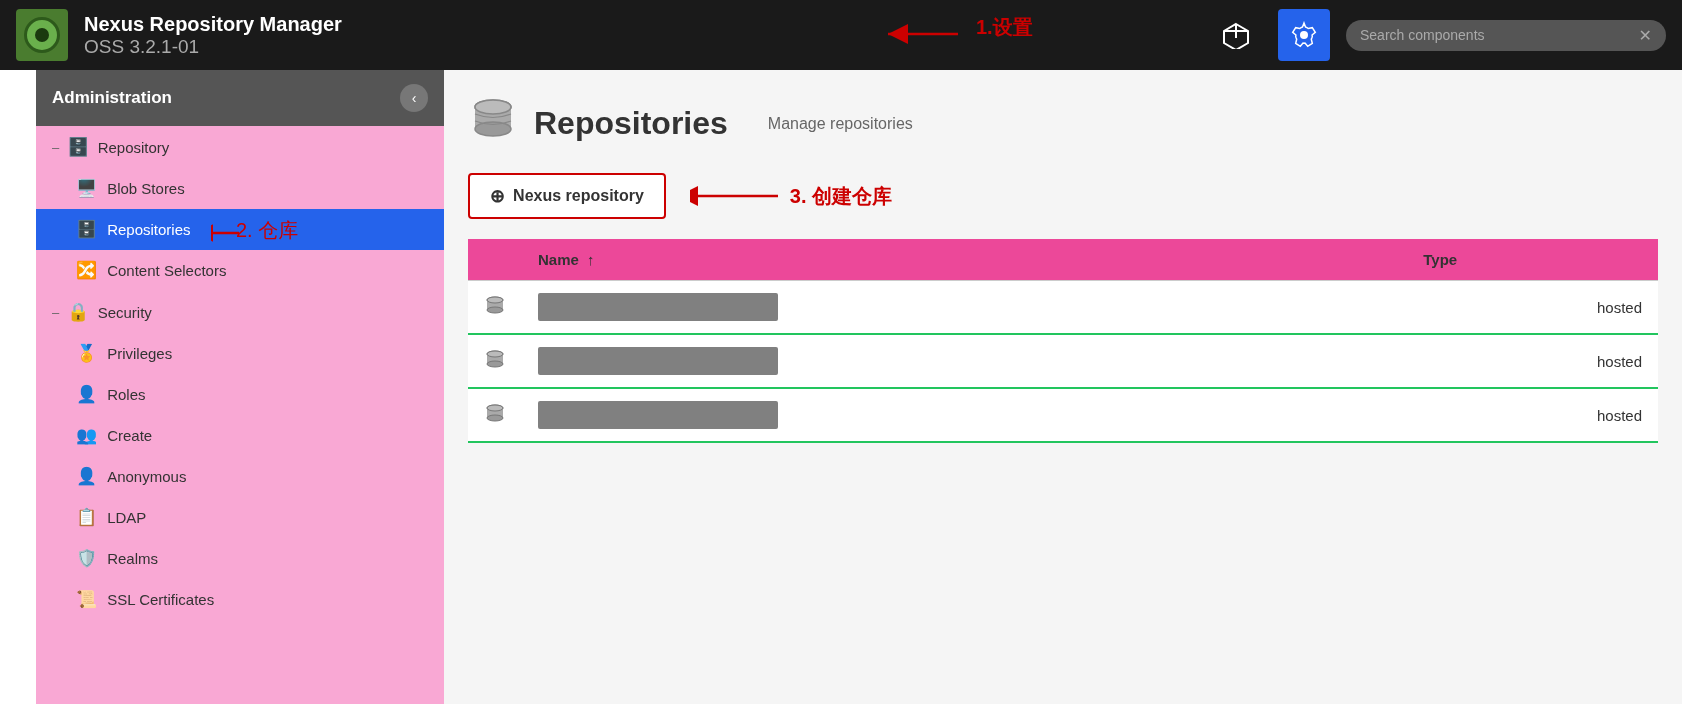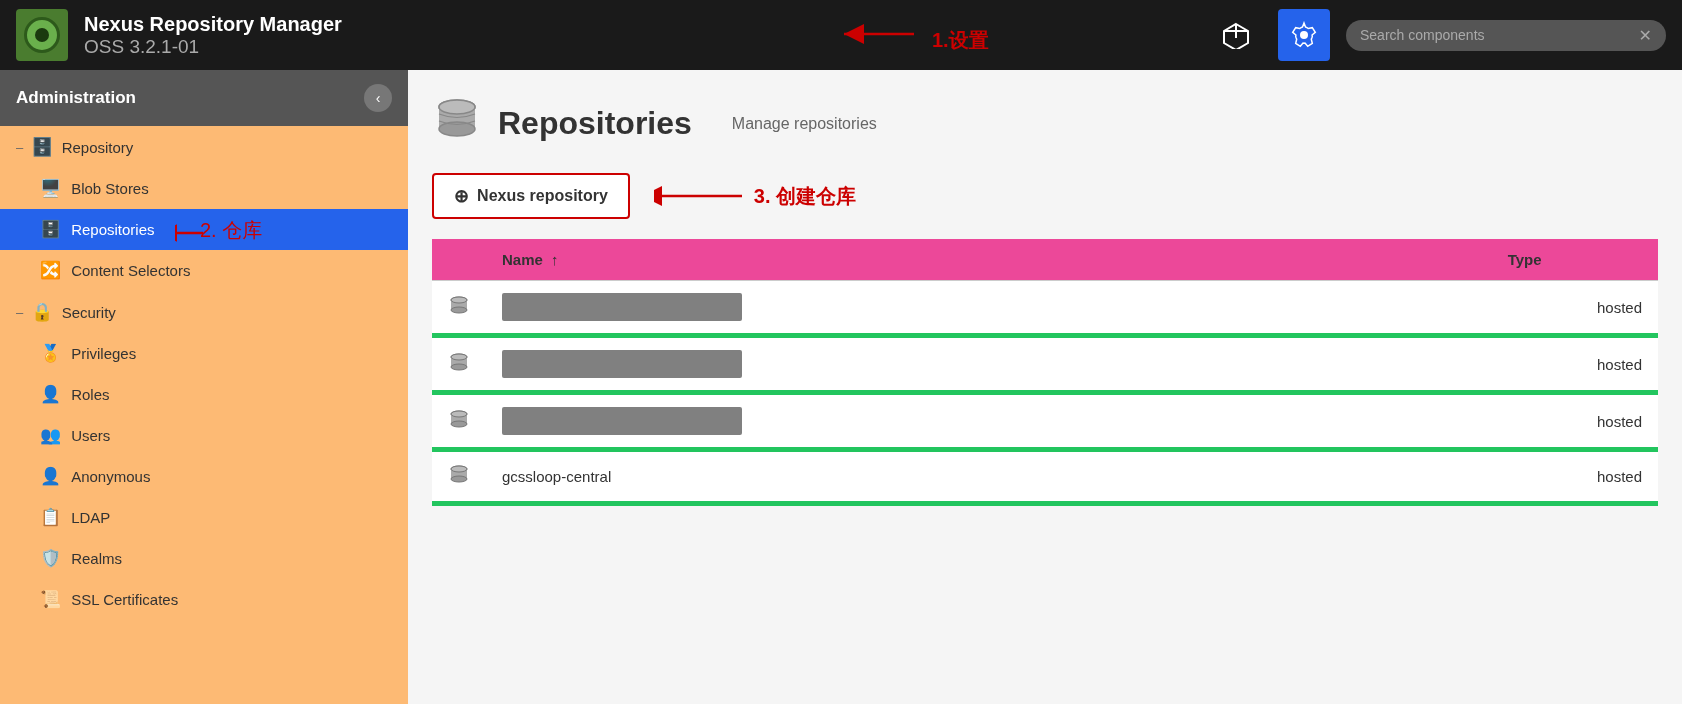--- a/index.html
+++ b/index.html
@@ -80,24 +80,25 @@
     
     .main-area {
       display: flex;
       flex: 1;
       overflow: hidden;
     }
 
     
     .sidebar {
       width: 408px;
-      background: #fdba74;
+      background: #f9a8d4;
       flex-shrink: 0;
       overflow-y: auto;
       position: relative;
+      margin-left: 36px;
     }
     .sidebar-header {
       background: #555;
       color: #fff;
       padding: 14px 16px;
       font-size: 17px;
       font-weight: bold;
       display: flex;
       align-items: center;
       justify-content: space-between;
@@ -184,21 +185,21 @@
       text-align: left;
       font-size: 15px;
       font-weight: bold;
       color: #333;
       border-bottom: 1px solid #ccc;
     }
     .repo-table td {
       padding: 12px 16px;
       font-size: 15px;
       color: #333;
-      border-bottom: 5px solid #22c55e;
+      border-bottom: 2px solid #22c55e;
       vertical-align: middle;
     }
     .blurred-cell {
       width: 240px;
       height: 28px;
       background: #808080;
       border-radius: 2px;
     }
     .type-cell { text-align: right; padding-right: 24px; }
   </style>
@@ -227,21 +228,21 @@
     <svg width="28" height="28" viewBox="0 0 28 28" fill="white" xmlns="http://www.w3.org/2000/svg">
       <circle cx="14" cy="14" r="4" fill="white"></circle>
       <path d="M14 2 L15.5 6 Q17 6.5 18.2 7.5 L22.3 6.7 L25.3 11.3 L22.1 14 L22.3 15.5 Q22.1 17 21.3 18.2 L22.3 22.3 L17.7 25.3 L15 22.1 Q14.5 22.2 14 22.2 Q13.5 22.2 13 22.1 L10.3 25.3 L5.7 22.3 L6.7 18.2 Q5.9 17 5.7 15.5 L5.9 14 L2.7 11.3 L5.7 6.7 L9.8 7.5 Q11 6.5 12.5 6 Z" stroke="white" stroke-width="1.5" fill="none"></path>
     </svg>
   </div>
   <div class="search-bar">
     <input type="text" placeholder="Search components" style="">
     <span class="search-clear">✕</span>
   </div>
 
-  <div style="position:absolute; top:14px; left:834px; display:flex; align-items:flex-end; gap:8px; pointer-events:none;">
+  <div style="position:absolute; top:14px; left:878px; display:flex; align-items:flex-start; gap:8px; pointer-events:none;">
     <svg width="90" height="40" viewBox="0 0 90 40" style="overflow:visible;">
       <defs>
         <marker id="arrowhead" markerWidth="8" markerHeight="8" refX="8" refY="4" orient="auto">
           <polygon points="0 0, 8 4, 0 8" fill="#cc0000"></polygon>
         </marker>
       </defs>
       <line x1="80" y1="20" x2="10" y2="20" stroke="#cc0000" stroke-width="2.5" marker-end="url(#arrowhead)"></line>
     </svg>
     <span style="color:#cc0000;font-size:20px;font-weight:bold;">1.设置</span>
   </div>
@@ -298,21 +299,21 @@
       <span>Privileges</span>
     </div>
 
     <div class="sidebar-item">
       <span class="item-icon">👤</span>
       <span>Roles</span>
     </div>
 
     <div class="sidebar-item">
       <span class="item-icon">👥</span>
-      <span>Users</span>
+      <span>Create</span>
     </div>
 
     <div class="sidebar-item">
       <span class="item-icon">👤</span>
       <span>Anonymous</span>
     </div>
 
     <div class="sidebar-item">
       <span class="item-icon">📋</span>
       <span>LDAP</span>
@@ -368,21 +369,21 @@
     </div>
 
     <table class="repo-table">
       <thead>
         <tr>
           <th style="width:50px;"></th>
           <th>
             <span>Name</span>
             <span style="margin-left:4px;">↑</span>
           </th>
-          <th style="text-align:center; padding-right:24px;">Type</th>
+          <th style="text-align:left; padding-right:24px;">Type</th>
         </tr>
       </thead>
       <tbody>
 
         <tr>
           <td>
             <svg width="22" height="22" viewBox="0 0 22 22" fill="none">
               <ellipse cx="11" cy="5" rx="8" ry="3" fill="#999" stroke="#777" stroke-width="1"></ellipse>
               <rect x="3" y="5" width="16" height="10" fill="#aaa"></rect>
               <ellipse cx="11" cy="15" rx="8" ry="3" fill="#999" stroke="#777" stroke-width="1"></ellipse>
@@ -418,29 +419,17 @@
               <ellipse cx="11" cy="15" rx="8" ry="3" fill="#999" stroke="#777" stroke-width="1"></ellipse>
               <ellipse cx="11" cy="5" rx="8" ry="3" fill="#bbb" stroke="#777" stroke-width="1"></ellipse>
             </svg>
           </td>
           <td>
               <div class="blurred-cell"></div>
             </td>
           <td class="type-cell">hosted</td>
         </tr>
 
-        <tr>
-          <td>
-            <svg width="22" height="22" viewBox="0 0 22 22" fill="none">
-              <ellipse cx="11" cy="5" rx="8" ry="3" fill="#999" stroke="#777" stroke-width="1"></ellipse>
-              <rect x="3" y="5" width="16" height="10" fill="#aaa"></rect>
-              <ellipse cx="11" cy="15" rx="8" ry="3" fill="#999" stroke="#777" stroke-width="1"></ellipse>
-              <ellipse cx="11" cy="5" rx="8" ry="3" fill="#bbb" stroke="#777" stroke-width="1"></ellipse>
-            </svg>
-          </td>
-          <td>gcssloop-central</td>
-          <td class="type-cell">hosted</td>
-        </tr>
       </tbody>
     </table>
 
   </div>
 </div>
 
 </body></html>

